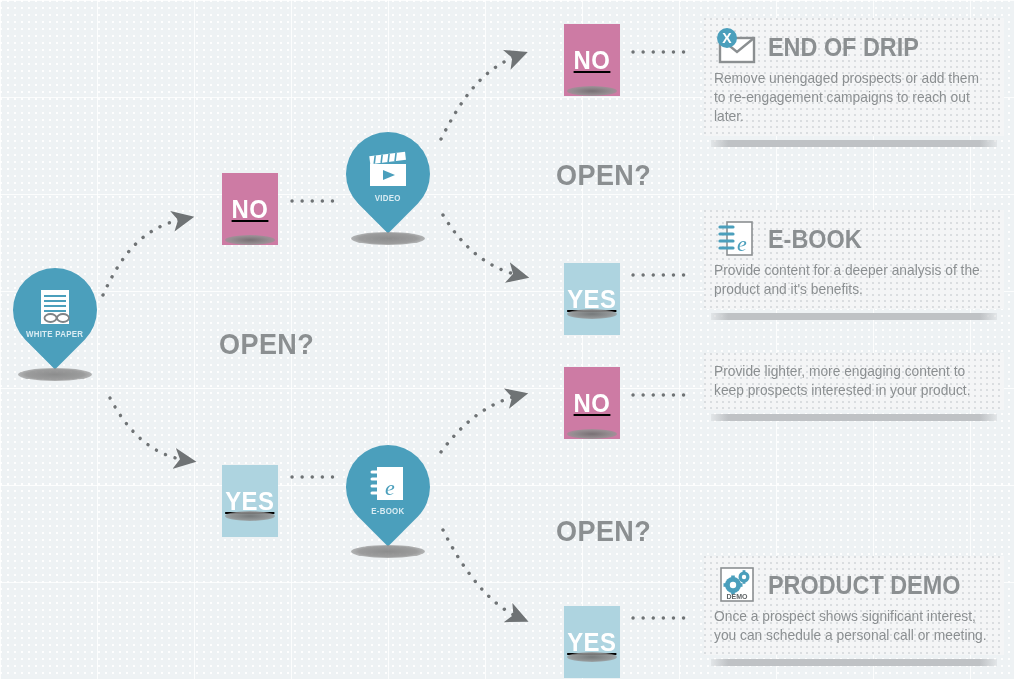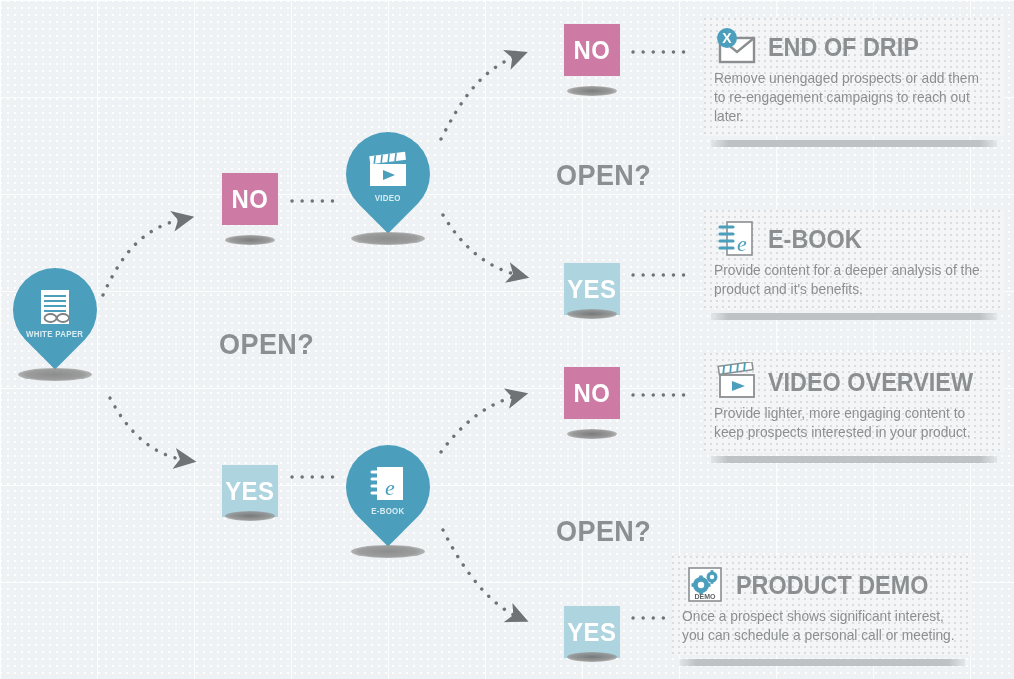--- a/index.html
+++ b/index.html
@@ -88,25 +88,26 @@
     opacity: 0.85;
   }
 
   
   .chip-node {
     position: absolute;
     z-index: 4;
   }
   .chip {
     width: 56px;
-    height: 52px;
+    height: 72px;
     display: flex;
     align-items: center;
     justify-content: center;
     box-sizing: border-box;
+    text-decoration: underline;
   }
   .chip.no  { background: #cd7ba4; }
   .chip.yes { background: #aed4e0; margin-top: 16px; }
   .chip-text {
     color: #ffffff;
     font-size: 26px;
     font-weight: bold;
     letter-spacing: 0.5px;
     font-family: "Liberation Sans Narrow", "Liberation Sans", sans-serif;
     transform: scaleX(0.92);
@@ -370,42 +371,26 @@
         </svg>
         <div class="card-title">E-BOOK</div>
       </div>
       <div class="card-desc">Provide content for a deeper analysis of the product and it's benefits.</div>
     </div>
     <div class="card-foot"></div>
   </div>
 
   <div class="card" style="left:704px; top:353px;">
     <div class="card-body">
-      <div class="card-header">
-        <svg class="card-icon" viewBox="0 0 46 40">
-          <g transform="rotate(-8 22 9)">
-            <rect x="5" y="2" width="34" height="8" fill="#ffffff" stroke="#8b8f91" stroke-width="1.5"></rect>
-            <g stroke="#4b9fbc" stroke-width="1.8">
-              <line x1="11" y1="2" x2="9" y2="10"></line>
-              <line x1="18" y1="2" x2="16" y2="10"></line>
-              <line x1="25" y1="2" x2="23" y2="10"></line>
-              <line x1="32" y1="2" x2="30" y2="10"></line>
-            </g>
-          </g>
-          <rect x="6" y="13" width="34" height="22" fill="#ffffff" stroke="#8b8f91" stroke-width="1.8"></rect>
-          <path d="M18,19 L31,24 L18,29 Z" fill="#4b9fbc"></path>
-        </svg>
-        <div class="card-title">VIDEO OVERVIEW</div>
-      </div>
       <div class="card-desc">Provide lighter, more engaging content to keep prospects interested in your product.</div>
     </div>
     <div class="card-foot"></div>
   </div>
 
-  <div class="card" style="left:672px; top:556px;">
+  <div class="card" style="left:704px; top:556px;">
     <div class="card-body">
       <div class="card-header">
         <svg class="card-icon" viewBox="0 0 46 40">
           <rect x="7" y="3" width="32" height="33" fill="#ffffff" stroke="#8b8f91" stroke-width="1.6"></rect>
           <g fill="#4b9fbc">
             <circle cx="30" cy="12" r="5.5"></circle>
             <circle cx="30" cy="12" r="2.2" fill="#ffffff"></circle>
             <circle cx="19" cy="20" r="8"></circle>
             <circle cx="19" cy="20" r="3.2" fill="#ffffff"></circle>
             <rect x="17.2" y="10.5" width="3.6" height="4"></rect>

